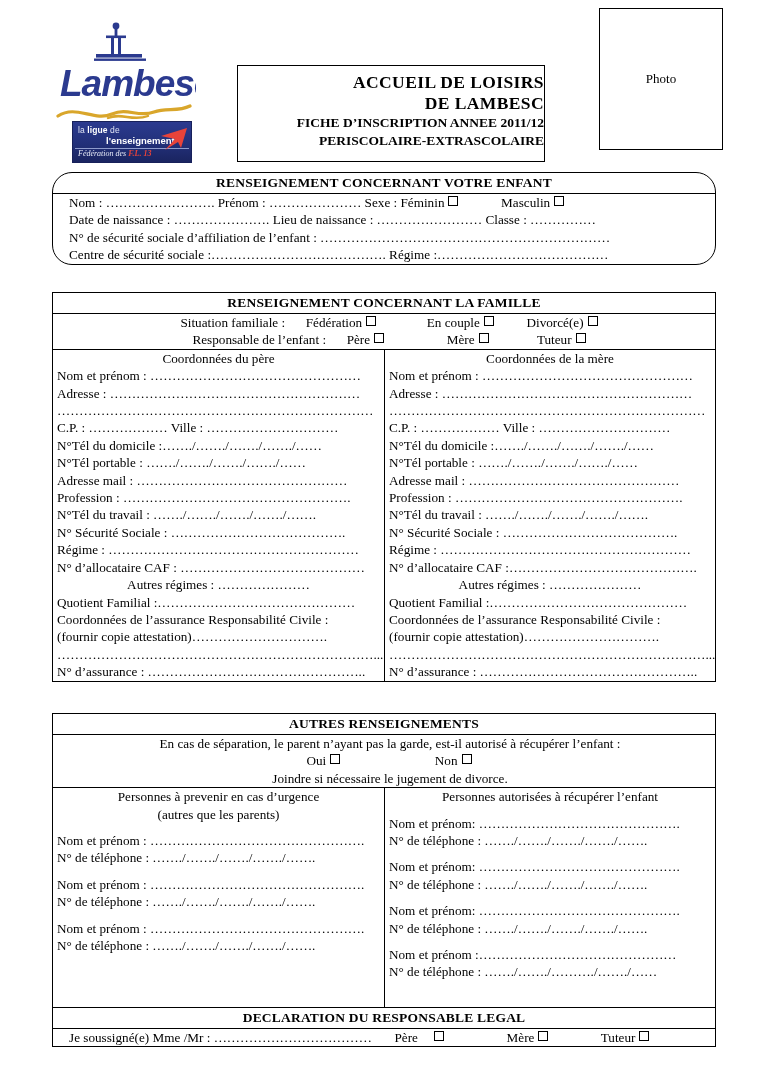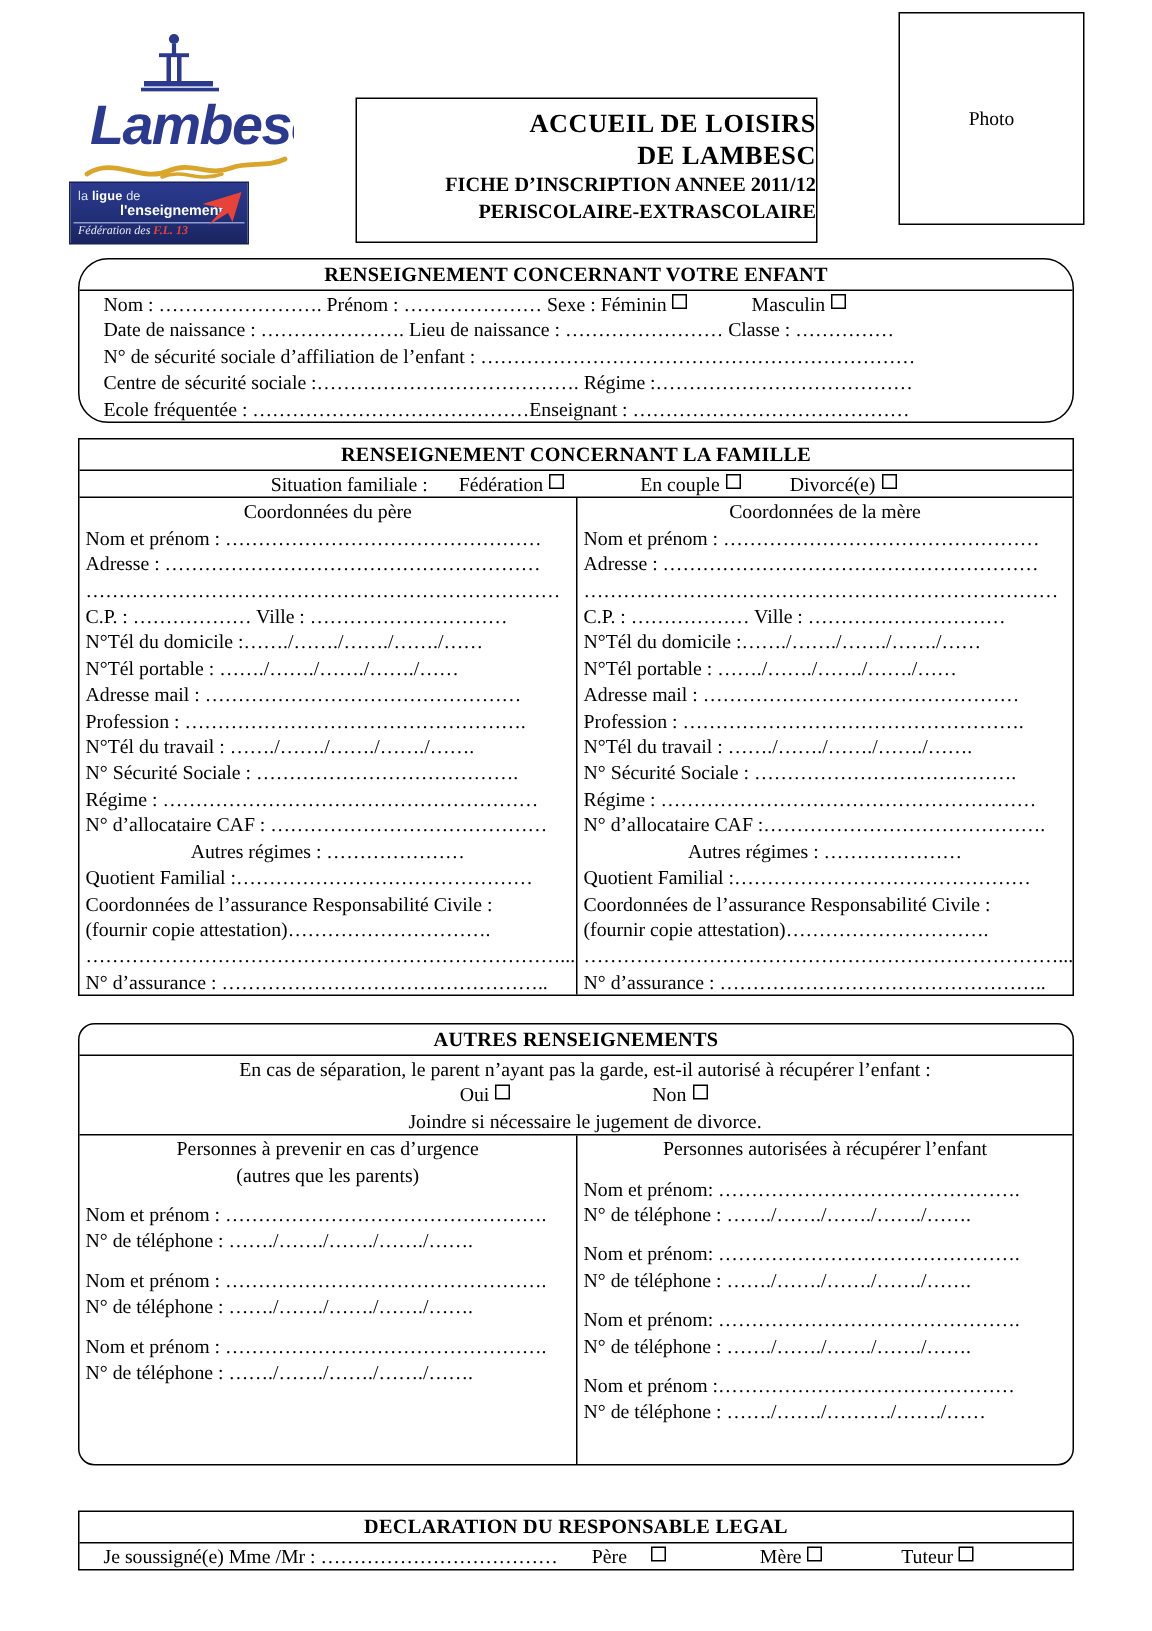--- a/index.html
+++ b/index.html
@@ -30,21 +30,21 @@
     height: 172px;
   }
   .logo-block {
     position: absolute;
     left: 56px; top: 18px;
     width: 140px; height: 146px;
   }
   .logo-svg { display: block; }
   .ligue-badge {
     position: absolute;
-    left: 46px; top: 121px;
+    left: 72px; top: 121px;
     width: 118px; height: 40px;
     background: linear-gradient(180deg,#2b3a8f 0%, #223079 55%, #1a2460 100%);
     border: 1px solid #17205a;
     overflow: hidden;
   }
   .ligue-l1 {
     position: absolute; left: 5px; top: 3px;
     font-family: "Liberation Sans", sans-serif;
     font-size: 8.5px; color: #dfe4f5; letter-spacing: .1px;
     white-space: nowrap;
@@ -158,21 +158,21 @@
   }
   .col .row { font-size: 13.2px; line-height: 17.4px; }
   .col-divider-top { border-top: 1.6px solid #000; }
 
   .spacer { height: 17.4px; }
   .indent-center { text-align: center; }
 
   
   #block-enfant   { top: 172px; border-radius: 20px; }
   #block-famille  { top: 292px; }
-  #block-autres   { top: 682px; border-radius: 11px; }
+  #block-autres   { top: 713px; }
   #block-declaration { top: 1007px; }
 
   .subrow-sep { height: 9px; }
 </style>
 </head>
 <body>
 
 <div class="page">
 
   <div class="header">
@@ -224,36 +224,44 @@
     <div class="rows">
       <div class="row">
         <span>Nom : …………………….  Prénom : …………………  Sexe :</span>
         <span>Féminin</span><span class="cb"></span>
         <span style="display:inline-block;width:34px"></span>
         <span>Masculin</span><span class="cb"></span>
       </div>
       <div class="row">Date de naissance : ………………….   Lieu de naissance : …………………… Classe : ……………</div>
       <div class="row">N° de sécurité sociale d’affiliation de l’enfant : …………………………………………………………</div>
       <div class="row">Centre de sécurité sociale :………………………………….  Régime :…………………………………</div>
-      <div class="row">Ecole fréquentée : ……………………………………Enseignant : ……………………………………</div>
     </div>
   </div>
 
   <div class="block" id="block-famille">
     <div class="block-title">RENSEIGNEMENT CONCERNANT LA FAMILLE</div>
 
     <div class="rows">
       <div class="row center">
         <span>Situation familiale :</span>
         <span style="display:inline-block;width:14px"></span>
         <span>Fédération</span><span class="cb"></span>
         <span style="display:inline-block;width:42px"></span>
         <span>En couple</span><span class="cb"></span>
         <span style="display:inline-block;width:24px"></span>
         <span>Divorcé(e)</span><span class="cb"></span>
+      </div>
+      <div class="row center">
+        <span>Responsable de l’enfant :</span>
+        <span style="display:inline-block;width:14px"></span>
+        <span>Père</span><span class="cb"></span>
+        <span style="display:inline-block;width:54px"></span>
+        <span>Mère</span><span class="cb"></span>
+        <span style="display:inline-block;width:40px"></span>
+        <span>Tuteur</span><span class="cb"></span>
       </div>
     </div>
 
     <div class="twocol col-divider-top">
 
       <div class="col col-left">
         <div class="col-head">Coordonnées du père</div>
         <div class="row">Nom et prénom : …………………………………………</div>
         <div class="row">Adresse : …………………………………………………</div>
         <div class="row">………………………………………………………………</div>

